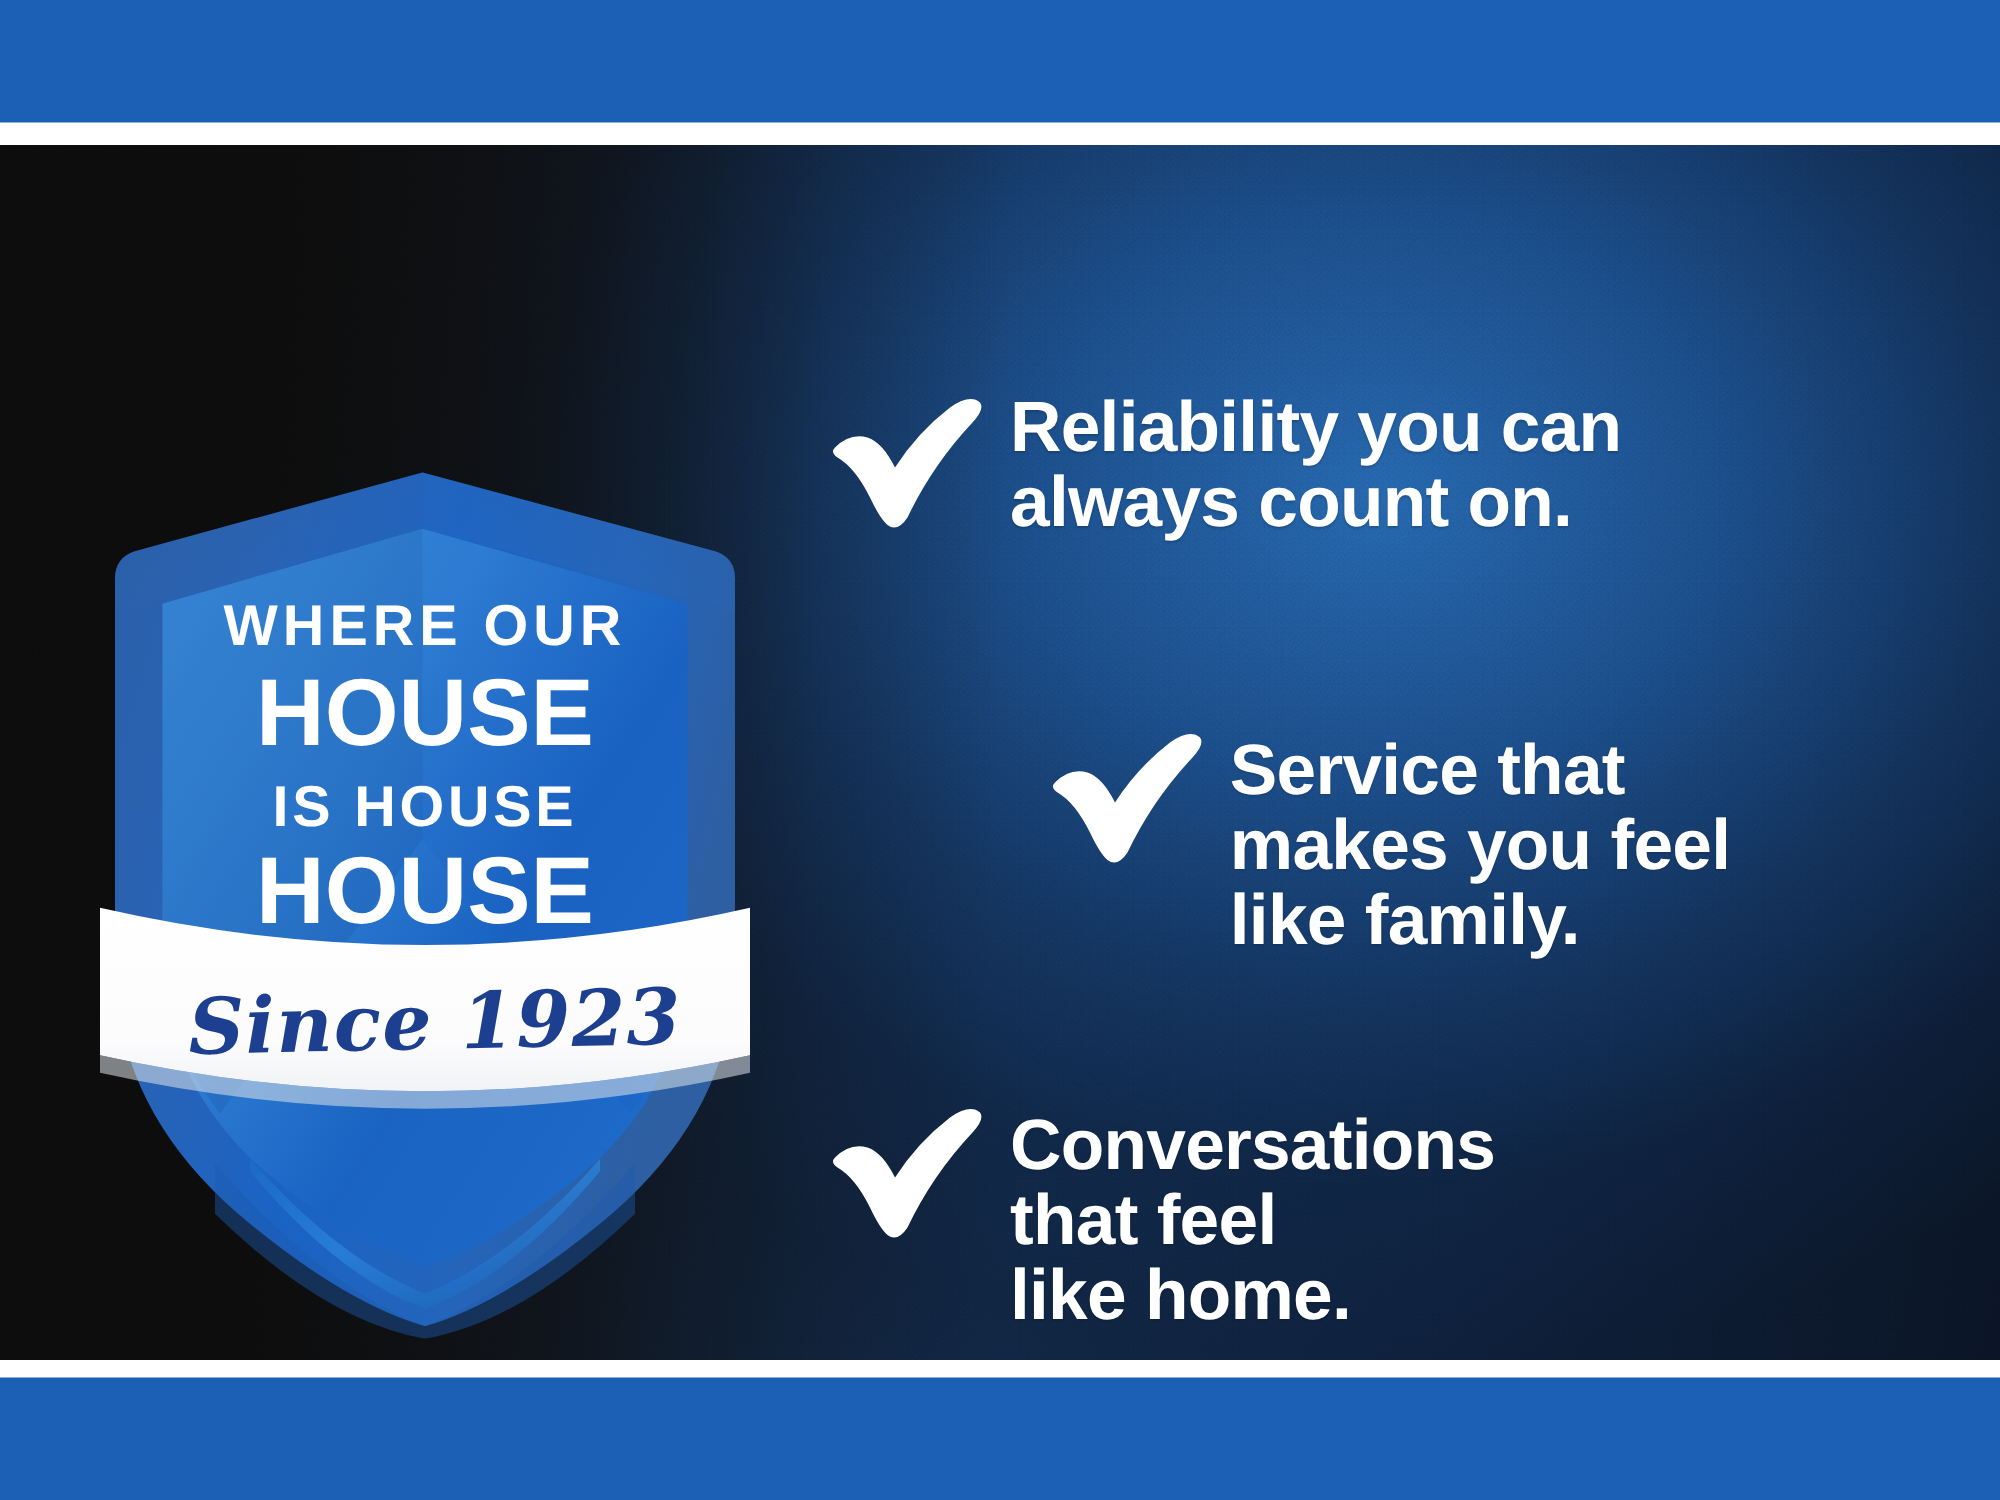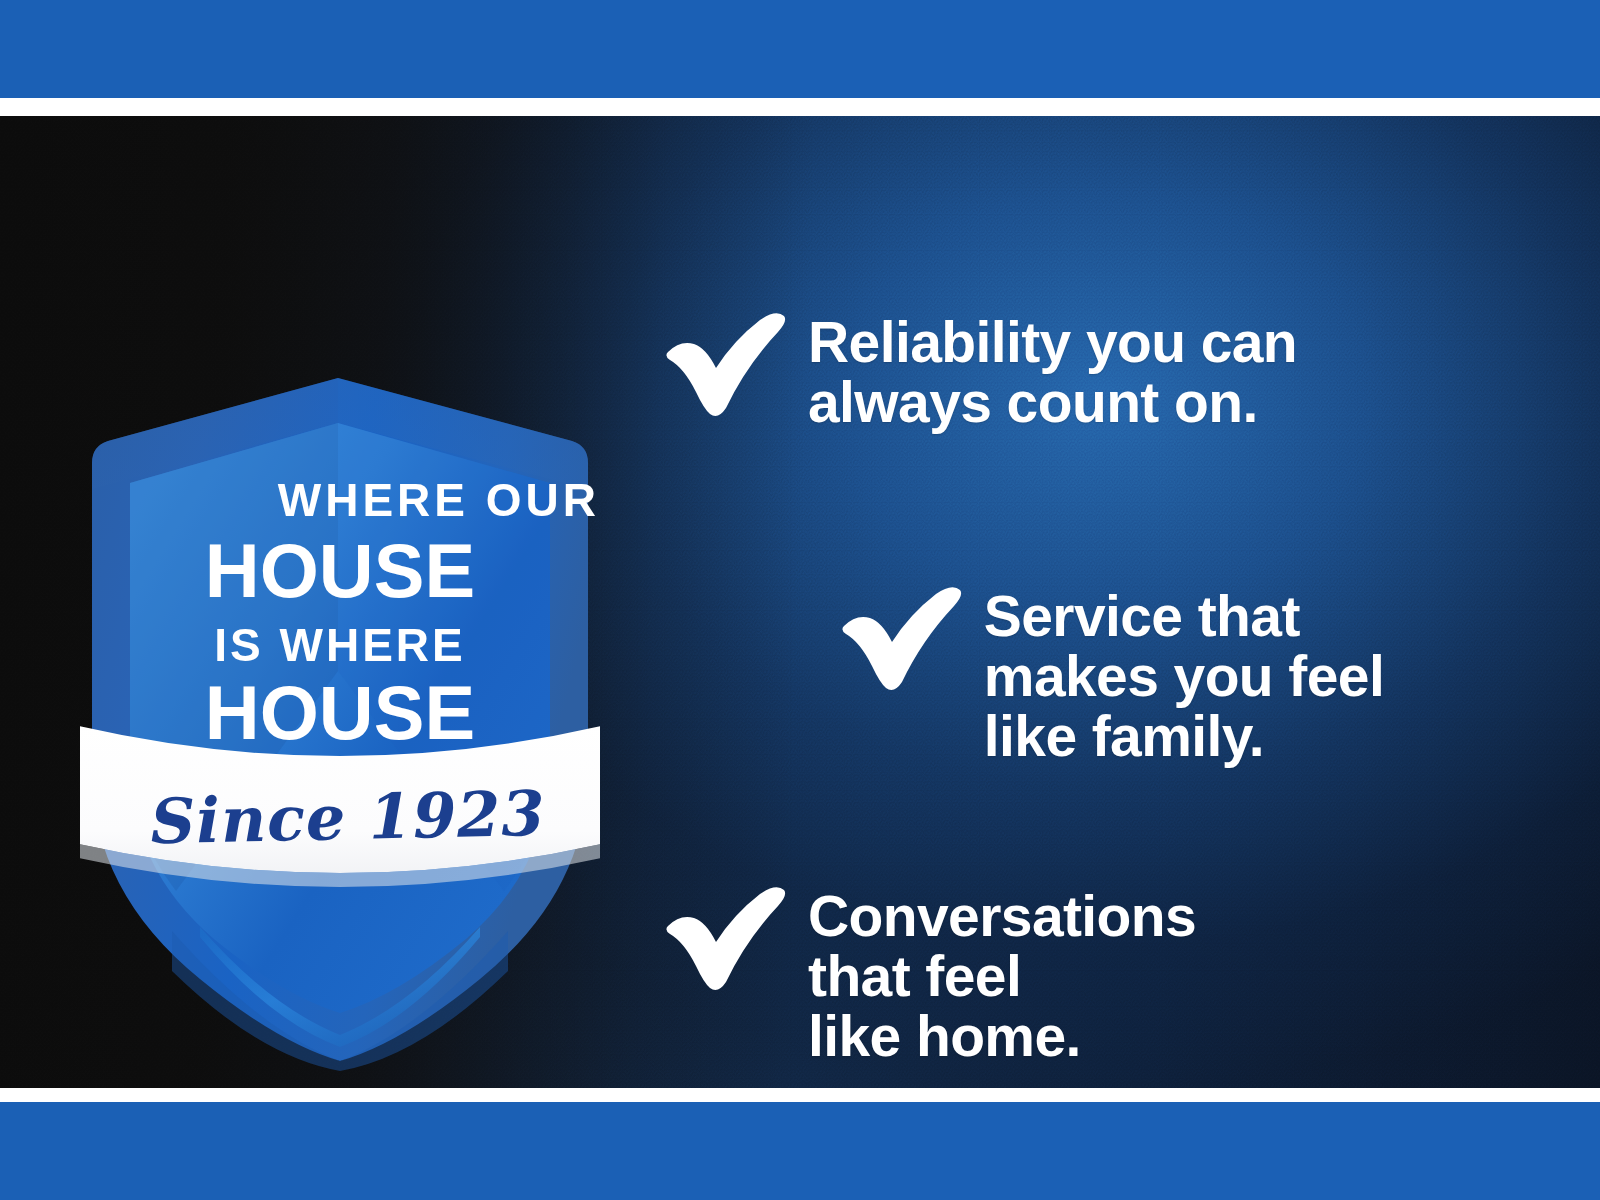--- a/index.html
+++ b/index.html
@@ -84,21 +84,21 @@
     position:absolute;left:0;top:0;width:520px;
     text-align:center;
     color:#ffffff;
     font-family:"Liberation Sans","DejaVu Sans",sans-serif;
     font-weight:bold;
     letter-spacing:0.5px;
     user-select:none;
   }
   .bt-where{
     position:absolute;top:105px;left:0;width:520px;
-    font-size:46px;line-height:48px;letter-spacing:4px;text-align:right;
+    font-size:46px;line-height:48px;letter-spacing:4px;
   }
   .bt-house1{
     position:absolute;top:160px;left:0;width:520px;
     font-size:76px;line-height:80px;letter-spacing:0px;
   }
   .bt-isyour{
     position:absolute;top:250px;left:0;width:520px;
     font-size:46px;line-height:48px;letter-spacing:3px;
   }
   .bt-house2{
@@ -124,21 +124,21 @@
   .benefits{
     position:absolute;left:660px;top:116px;
     width:900px;height:972px;
   }
   .benefit{
     position:absolute;left:0;
     width:900px;
     display:flex;
     align-items:flex-start;
   }
-  .benefit.b1{top:78px;}
+  .benefit.b1{top:78px;align-items:center;}
   .benefit.b2{top:352px;justify-content:center;}
   .benefit.b3{top:652px;}
 
   .check{
     flex:0 0 auto;
     width:130px;height:110px;
     margin-right:18px;
   }
   .check svg{display:block;width:130px;height:110px;}
 
@@ -226,21 +226,21 @@
         <path d="M120 556 Q190 636 260 664 Q330 636 400 556
                  L400 566 Q330 650 260 676 Q190 650 120 566 Z" fill="url(#gBottom)" opacity="0.75"></path>
 
         <path d="M-14 352 Q260 418 534 352 L534 470 Q260 534 -14 470 Z" fill="url(#gRibbon)"></path>
         <path d="M-14 470 Q260 534 534 470 L534 484 Q260 548 -14 484 Z" fill="#dfe3ea" opacity="0.55"></path>
       </svg>
 
       <div class="badge-text">
         <div class="bt-where">WHERE OUR</div>
         <div class="bt-house1">HOUSE</div>
-        <div class="bt-isyour">IS WHERE</div>
+        <div class="bt-isyour">IS HOUSE</div>
         <div class="bt-house2">HOUSE</div>
       </div>
 
       <div class="ribbon-text">Since 1923</div>
     </div>
 
     <div class="benefits">
 
       <div class="benefit b1">
         <span class="check">

